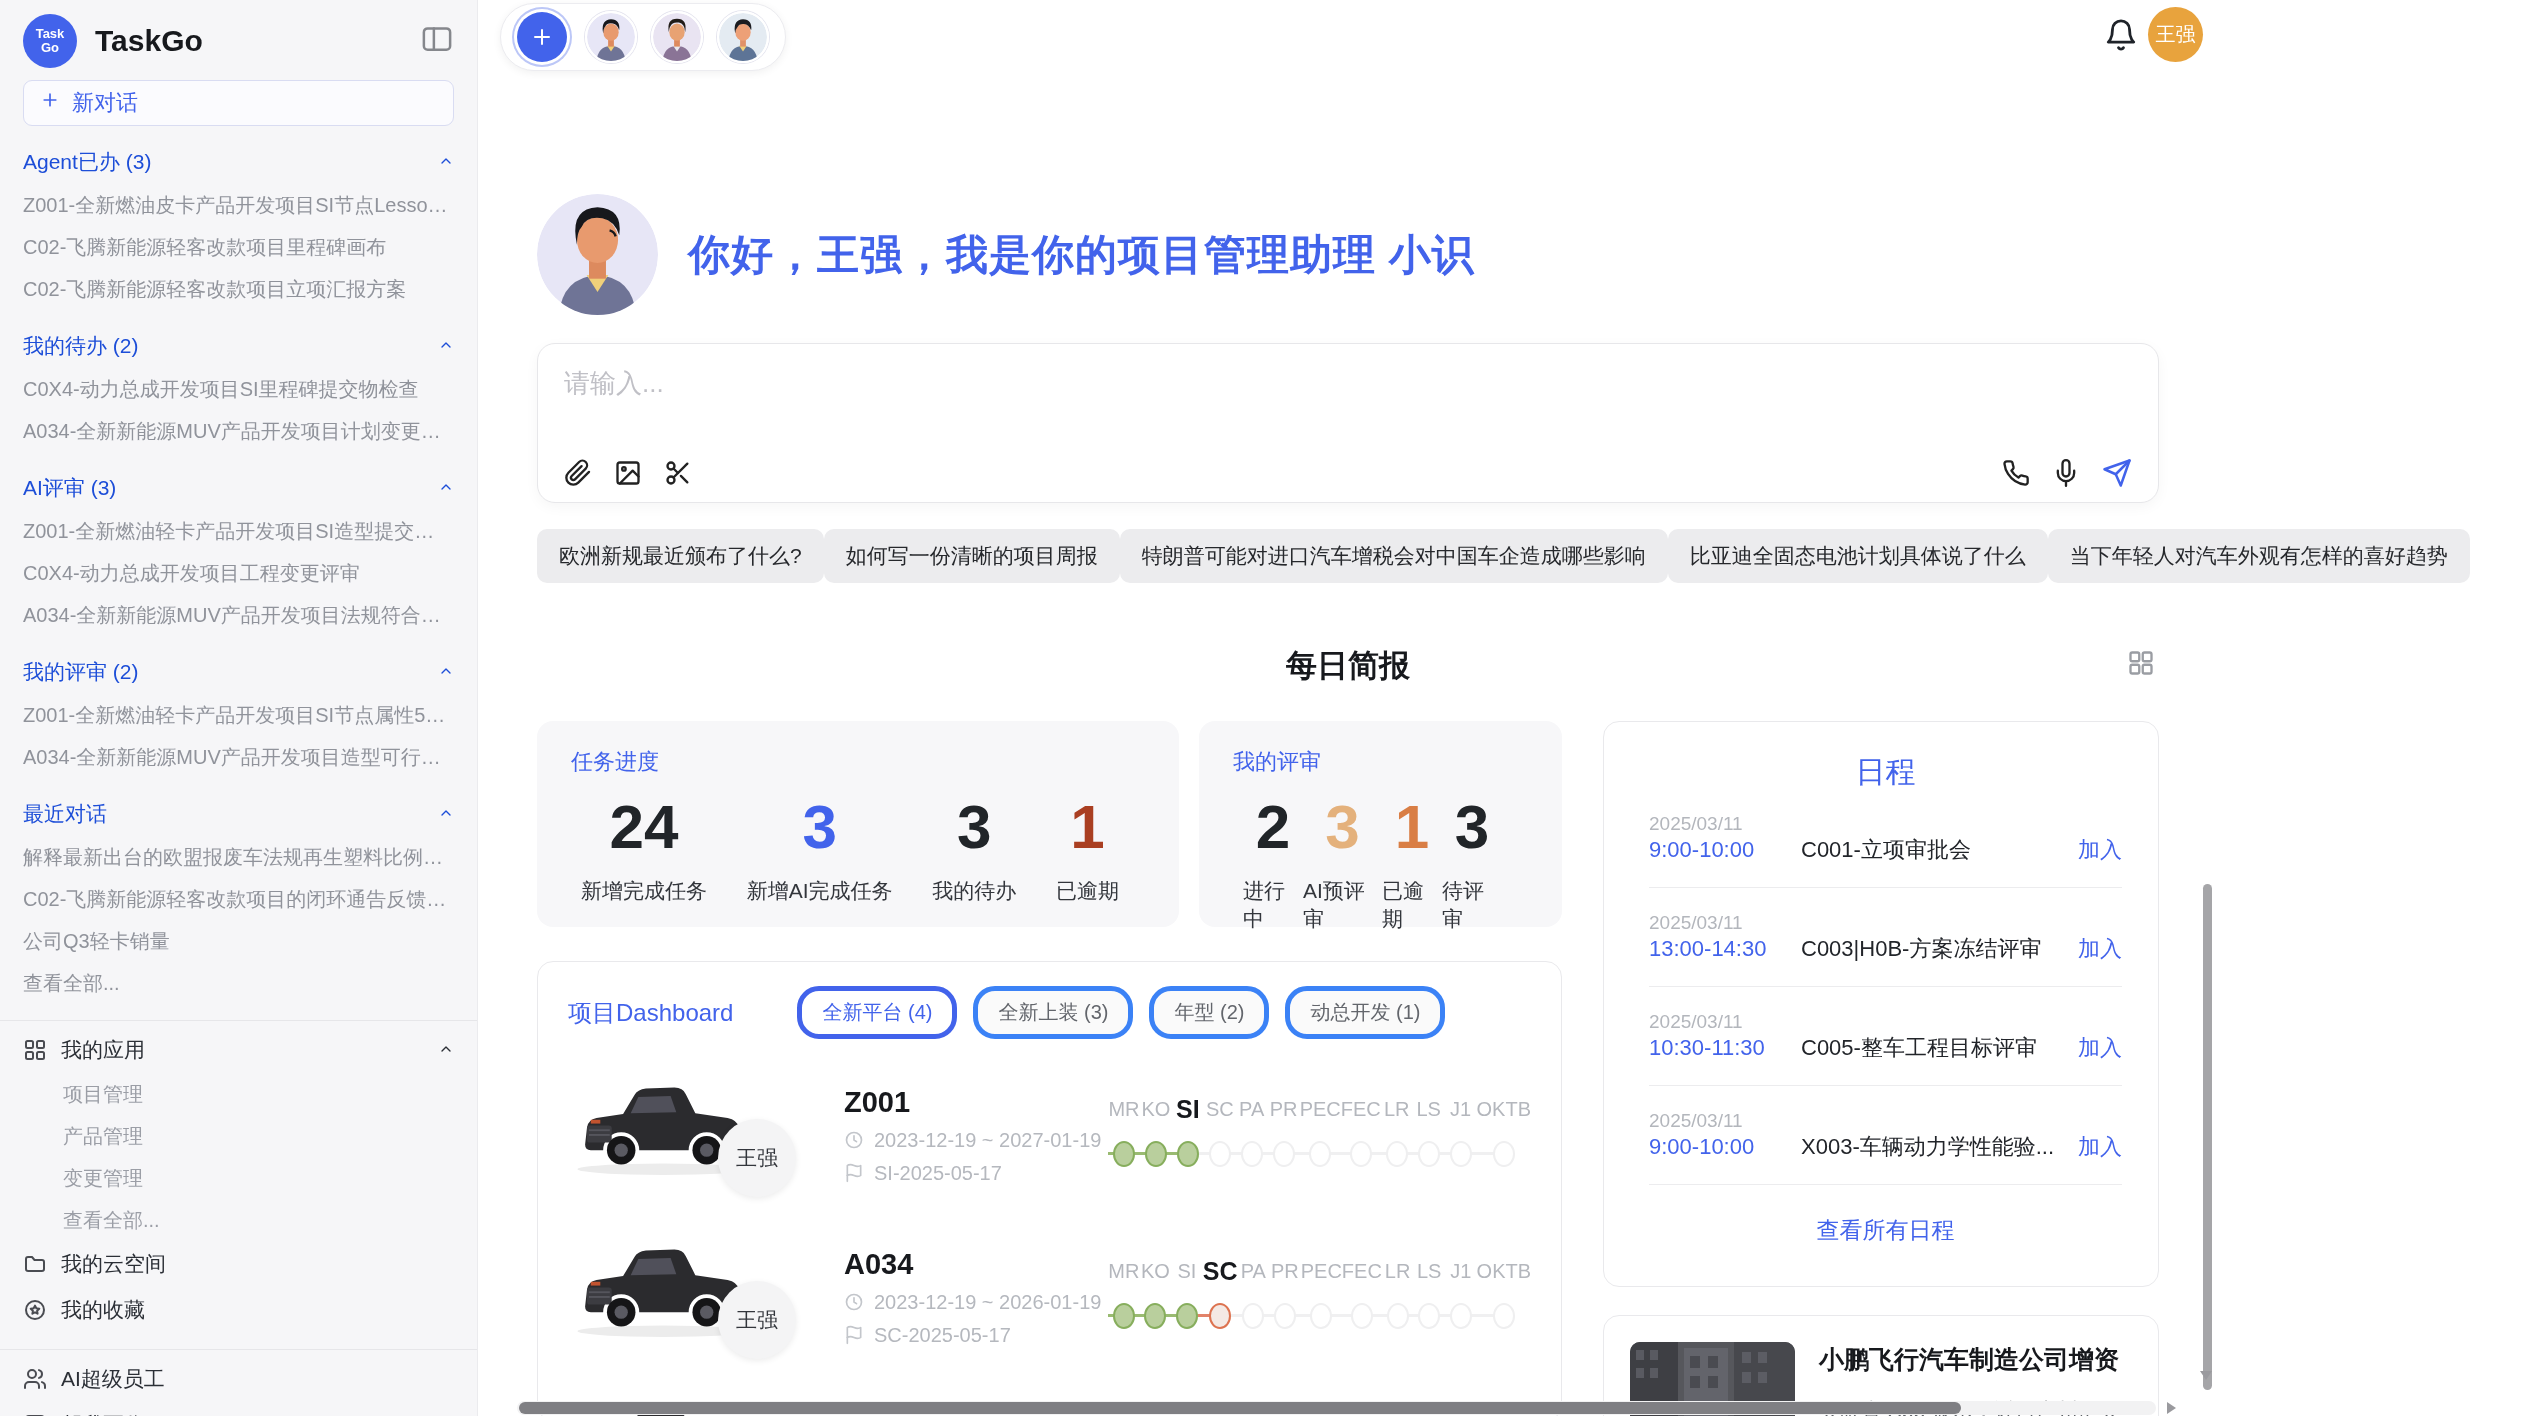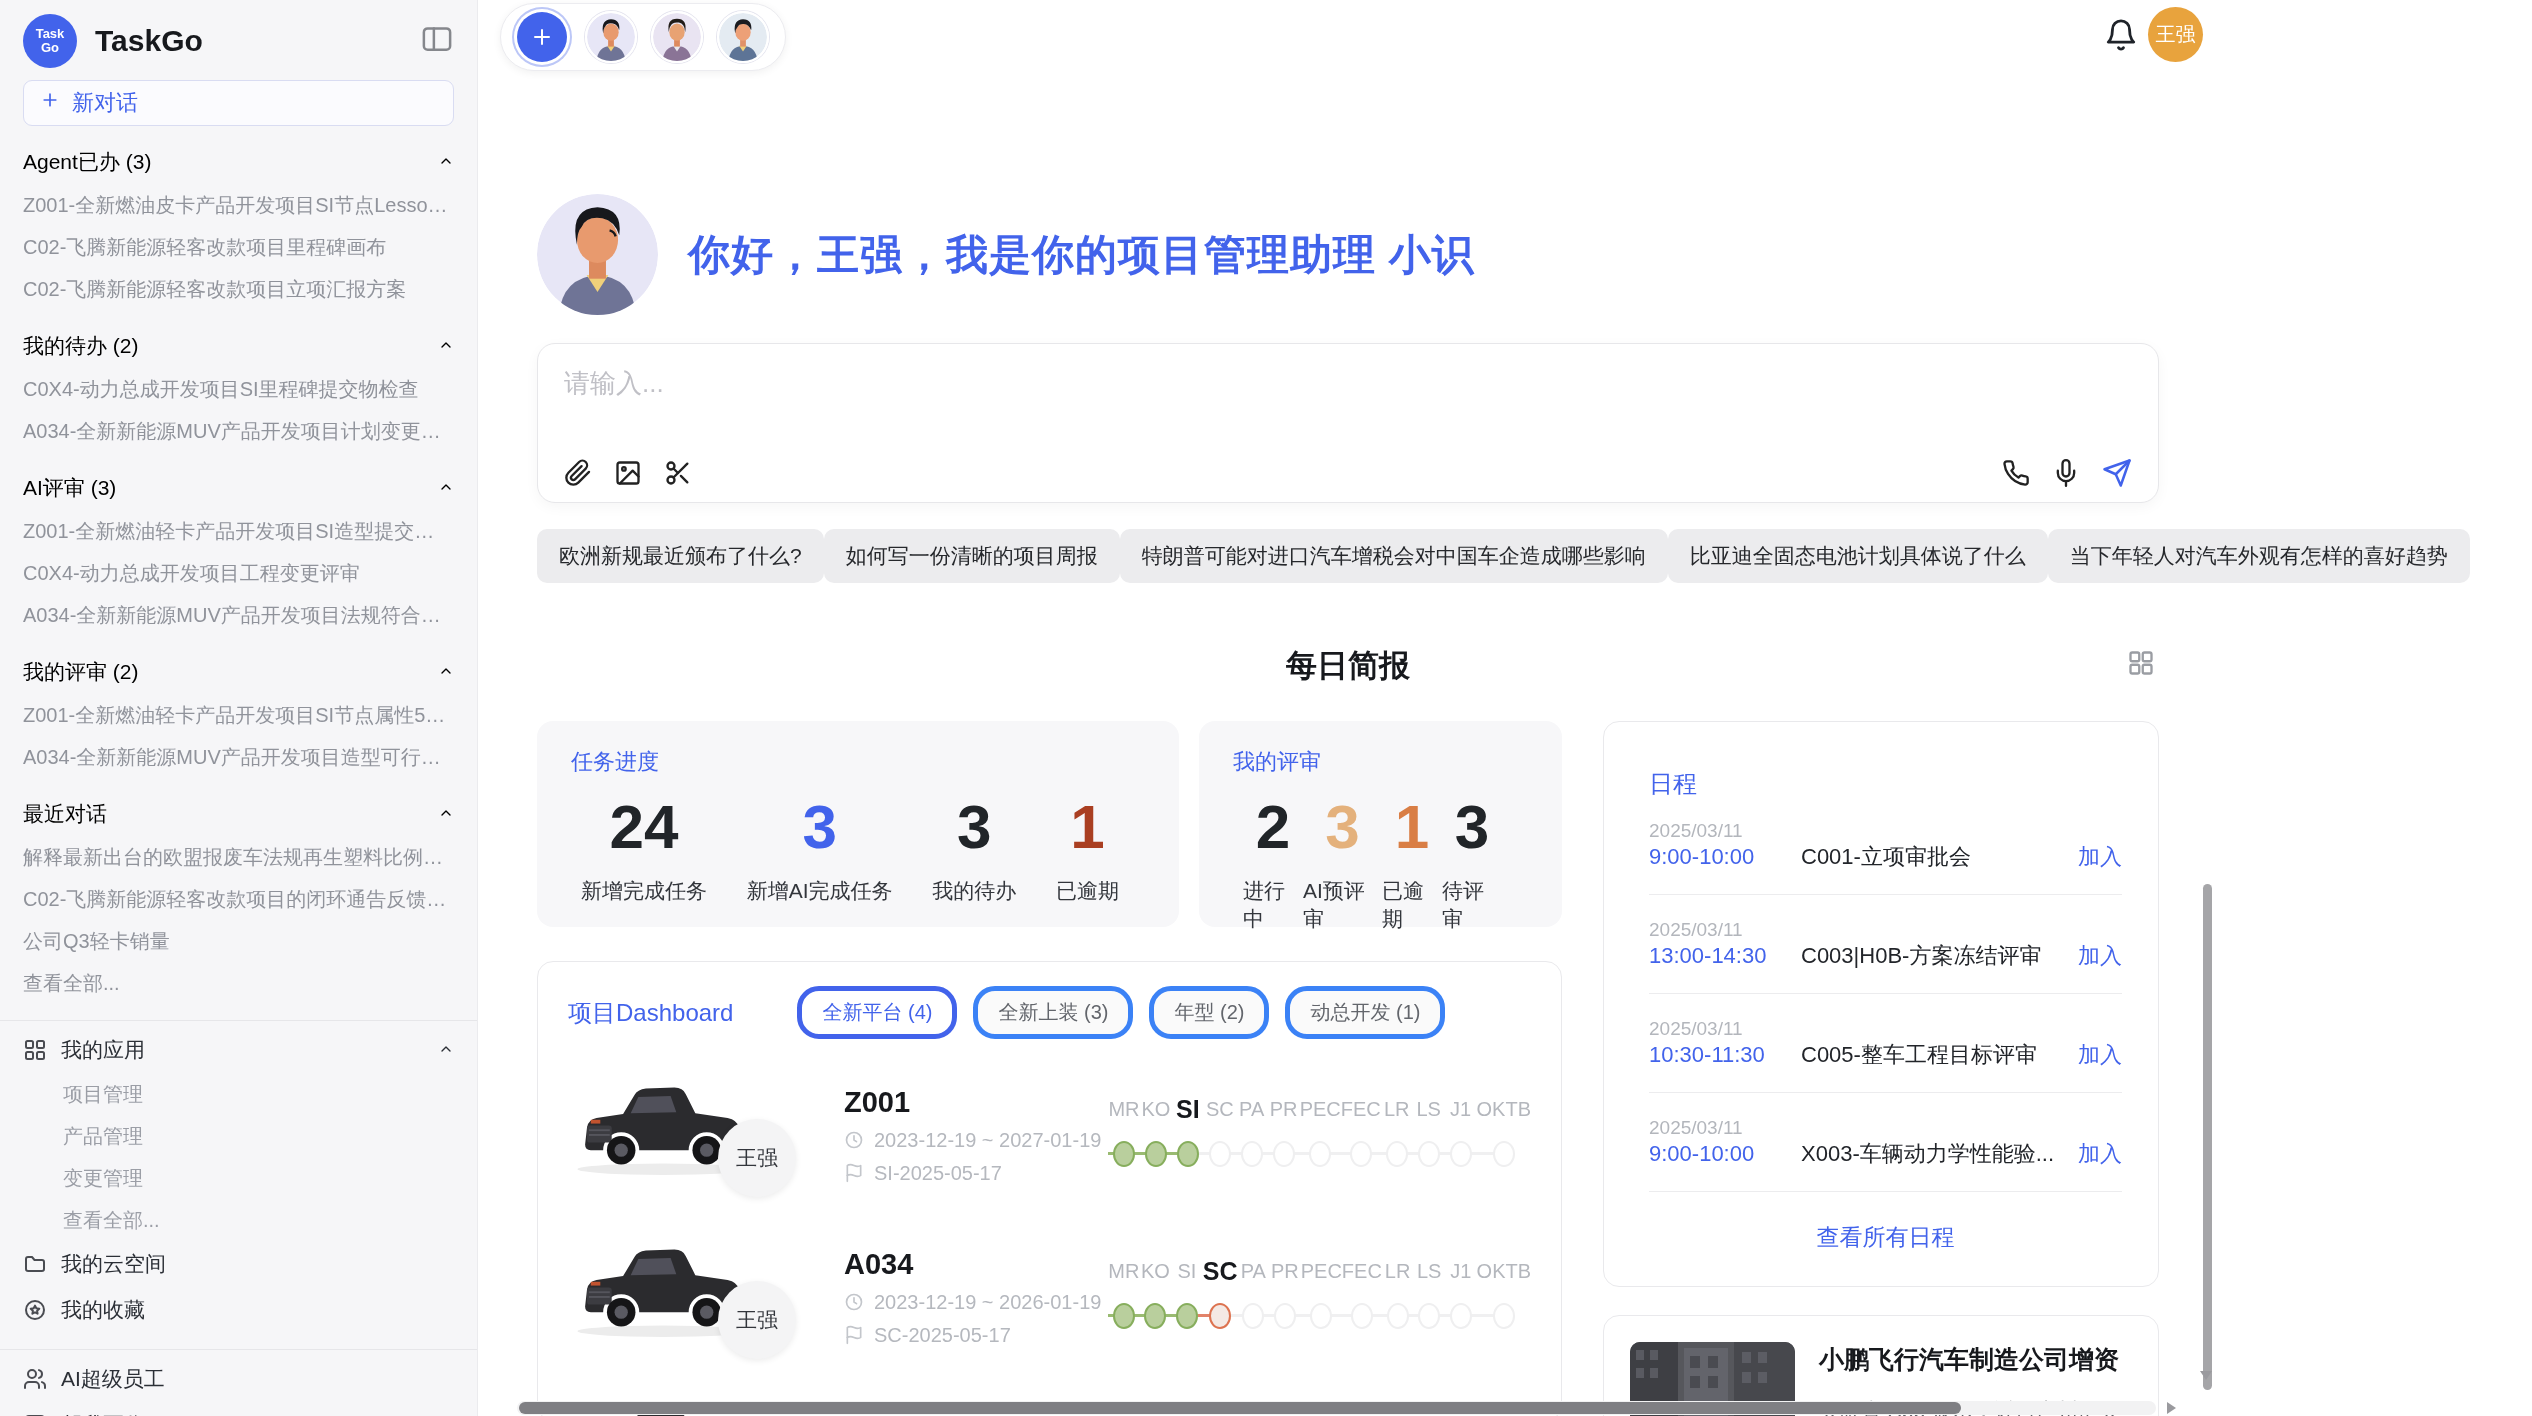--- a/index.html
+++ b/index.html
@@ -13,21 +13,21 @@
   .side-top { display:flex; align-items:center; height:62px; position:relative; }
   .logo-circle { width:54px; height:54px; border-radius:50%; background:#4263eb; color:#fff;
     display:flex; flex-direction:column; align-items:center; justify-content:center;
     font-size:13px; line-height:14px; font-weight:600; flex:none; }
   .logo-title { font-size:30px; font-weight:700; margin-left:18px; color:#17191d; }
   .collapse-btn { position:absolute; right:2px; top:16px; color:#85878c; cursor:pointer; }
   .new-chat { margin-top:8px; height:46px; border:1px solid #d9dcf2; background:#fbfbfe;
     border-radius:9px; display:flex; align-items:center; gap:12px; padding:0 16px;
     color:#4263eb; font-size:22px; cursor:pointer; }
   .s-head { height:44px; display:flex; align-items:center; justify-content:space-between;
-    font-size:21px; color:#000000; font-weight:500; margin-top:14px; cursor:pointer; }
+    font-size:21px; color:#1d4ed8; font-weight:500; margin-top:14px; cursor:pointer; }
   .s-item { height:42px; line-height:42px; font-size:20px; color:#90939b; white-space:nowrap;
     overflow:hidden; text-overflow:ellipsis; cursor:pointer; }
   .s-div { height:1px; background:#e6e6e9; margin:16px -23px 6px; }
   .s-app-head { height:46px; display:flex; align-items:center; gap:14px; font-size:21px;
     color:#2b2f36; font-weight:500; cursor:pointer; }
   .s-app-head .grow { flex:1; }
   .s-sub { height:42px; line-height:42px; padding-left:40px; font-size:20px; color:#9b9ea6;
     white-space:nowrap; overflow:hidden; text-overflow:ellipsis; cursor:pointer; }
   .s-link { height:46px; display:flex; align-items:center; gap:14px; font-size:21px;
     color:#2b2f36; cursor:pointer; }
@@ -123,21 +123,21 @@
   .seg.rd { background:#e2836a; }
   .node { position:absolute; top:50px; left:50%; transform:translateX(-50%); width:22px;
     height:26px; border-radius:50%; z-index:1; }
   .node.done { background:#b9cf9d; border:2px solid #87ae5d; }
   .node.pend { background:#fff; border:2px solid #efeff0; }
   .node.over { background:#f4e9e4; border:2px solid #dd7350; }
 
   
   .sched-card { border:1px solid #e9e9ec; border-radius:16px; height:566px; background:#fff;
     padding:30px 36px 0 45px; }
-  .sched-title { font-size:24px; color:#4263eb;margin-top:16px; }
+  .sched-title { text-align:center; font-size:30px; color:#4263eb; }
   .sch-item { padding:20px 0 4px; }
   .sch-date { font-size:19px; color:#b3b6bc; }
   .sch-row { display:flex; align-items:center; margin-top:0; }
   .sch-time { font-size:22px; color:#4263eb; width:152px; flex:none; }
   .sch-name { font-size:22px; color:#22252a; flex:1; white-space:nowrap; overflow:hidden;
     text-overflow:ellipsis; }
   .sch-join { font-size:22px; color:#4263eb; cursor:pointer; margin-left:14px; }
   .sch-div { height:1px; background:#ececee; margin-top:22px; }
   .sched-all { text-align:center; font-size:23px; color:#4263eb; margin-top:26px; cursor:pointer; }
 

